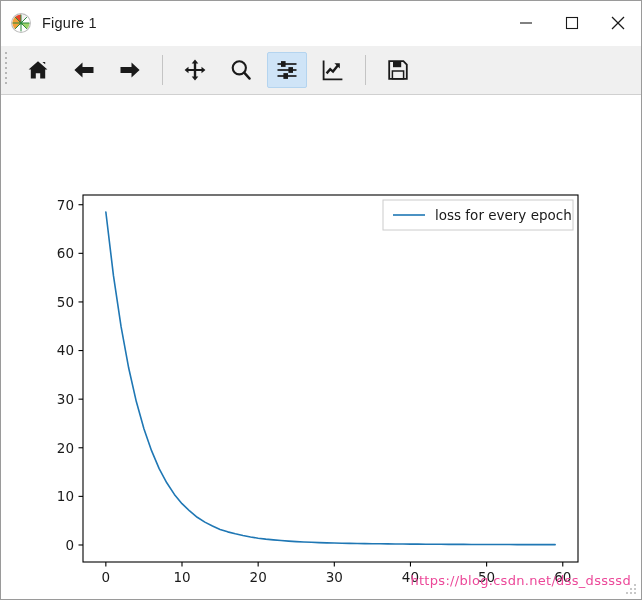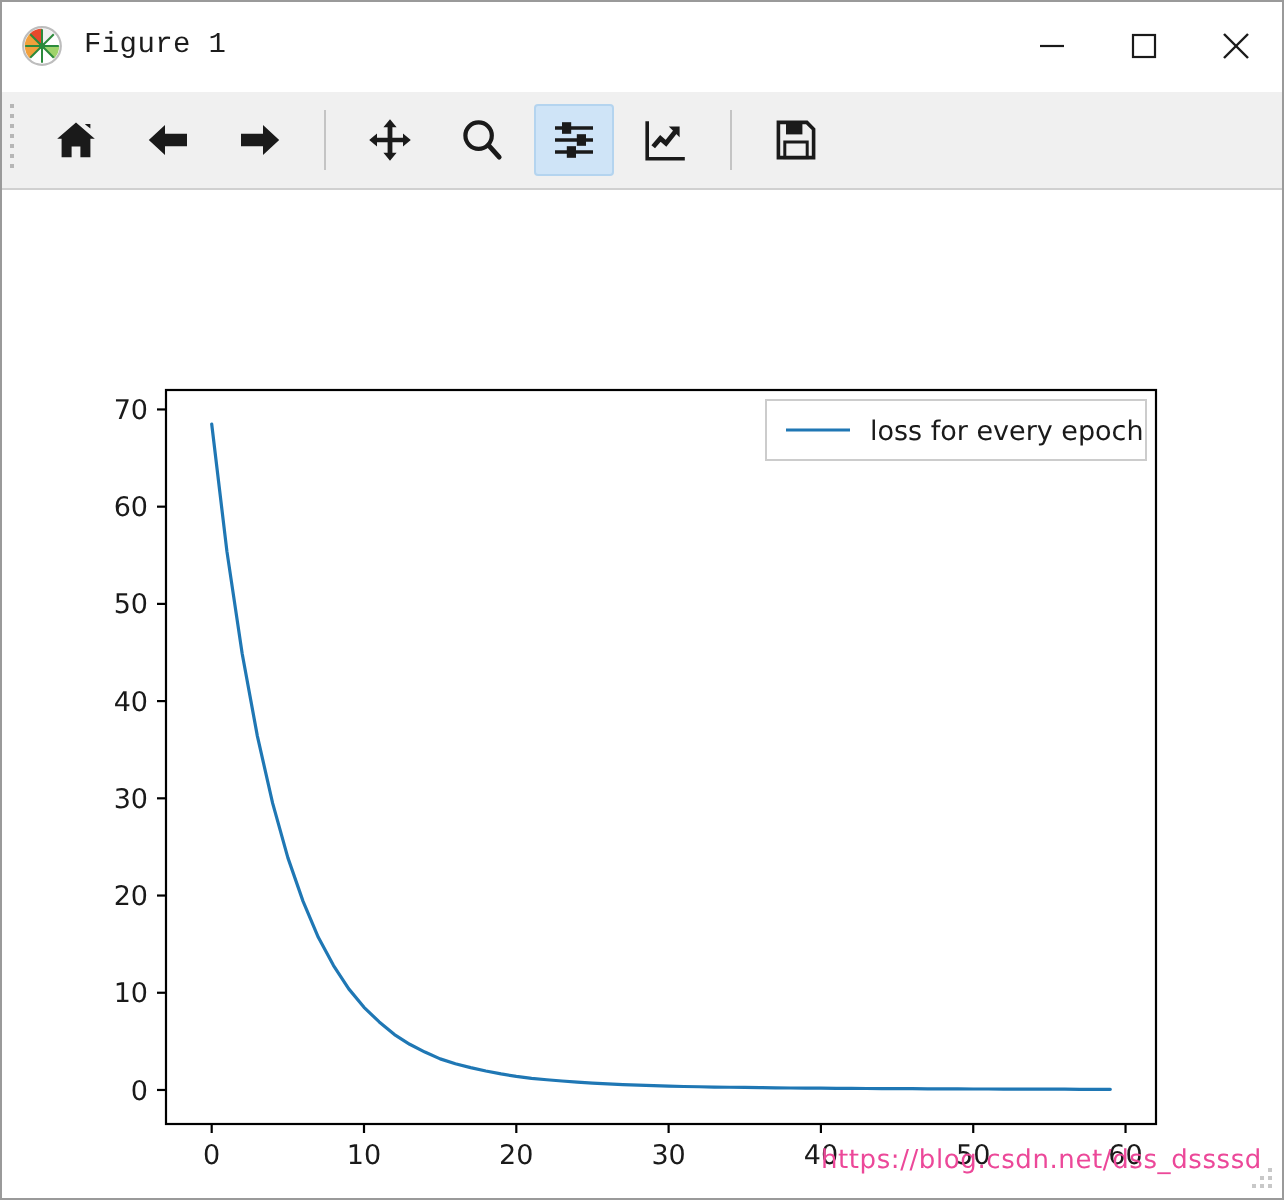--- a/index.html
+++ b/index.html
@@ -38,21 +38,21 @@
     border-bottom: 1px solid #ffffff;
   }
   .app-icon {
     width: 22px;
     height: 22px;
     margin-left: 9px;
     margin-right: 10px;
     flex: 0 0 auto;
   }
   .title-text {
-    font-family: Liberation Mono, monospace;
+    font-family: Liberation Sans, sans-serif;
     font-size: 14.5px;
     color: #1c1c1c;
     letter-spacing: 0.2px;
     white-space: nowrap;
   }
   .win-controls {
     margin-left: auto;
     display: flex;
     height: 44px;
   }

